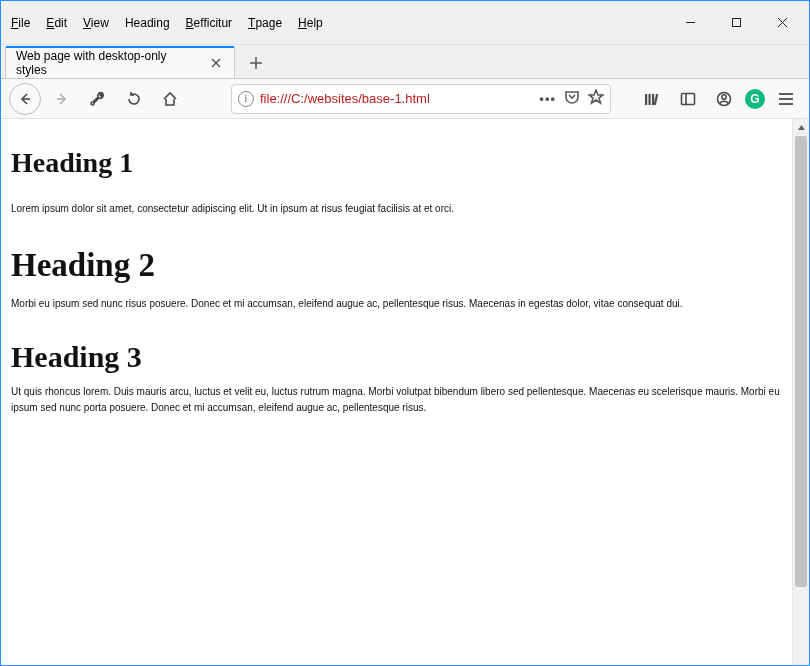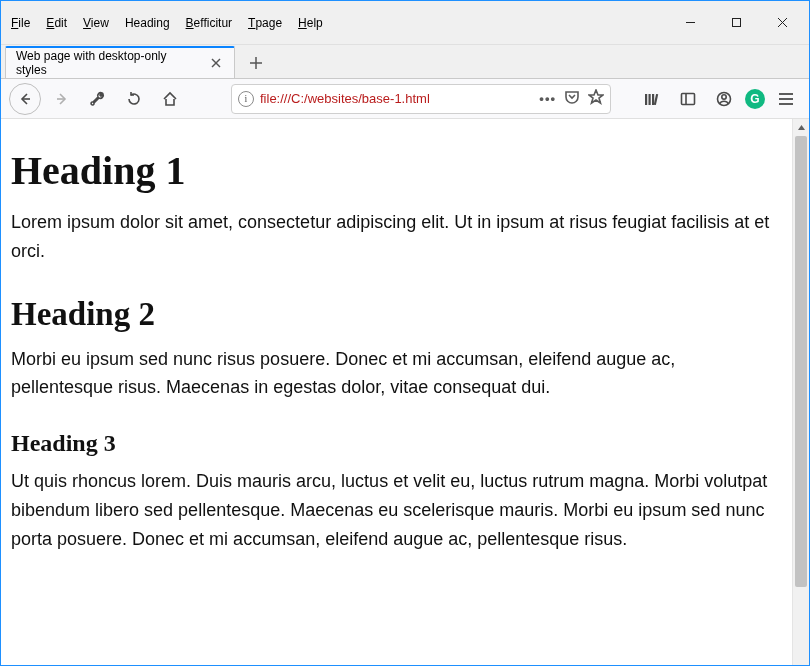--- a/index.html
+++ b/index.html
@@ -140,37 +140,37 @@
 .content {
   flex: 1;
   overflow: hidden;
   padding: 10px 10px 10px 10px;
   font-family: Arial, Helvetica, sans-serif;
   color: #111;
 }
 .content h1 {
   font-family: "Times New Roman", Georgia, serif;
   font-weight: bold;
-  font-size: 40px;
-  margin: 18px 0 14px 0;
+  font-size: 28px;
+  margin: 18px 0 22px 0;
 }
 .content h2 {
   font-family: "Times New Roman", Georgia, serif;
   font-weight: bold;
   font-size: 33px;
   margin: 30px 0 12px 0;
 }
 .content h3 {
   font-family: "Times New Roman", Georgia, serif;
   font-weight: bold;
-  font-size: 24px;
+  font-size: 30px;
   margin: 28px 0 10px 0;
 }
 .content p {
-  font-size: 18px;
+  font-size: 10px;
   line-height: 1.6;
   margin: 0 0 16px 0;
 }
 
 
 .vscroll {
   width: 17px;
   background: #f1f1f1;
   border-left: 1px solid #e4e4e4;
   position: relative;

